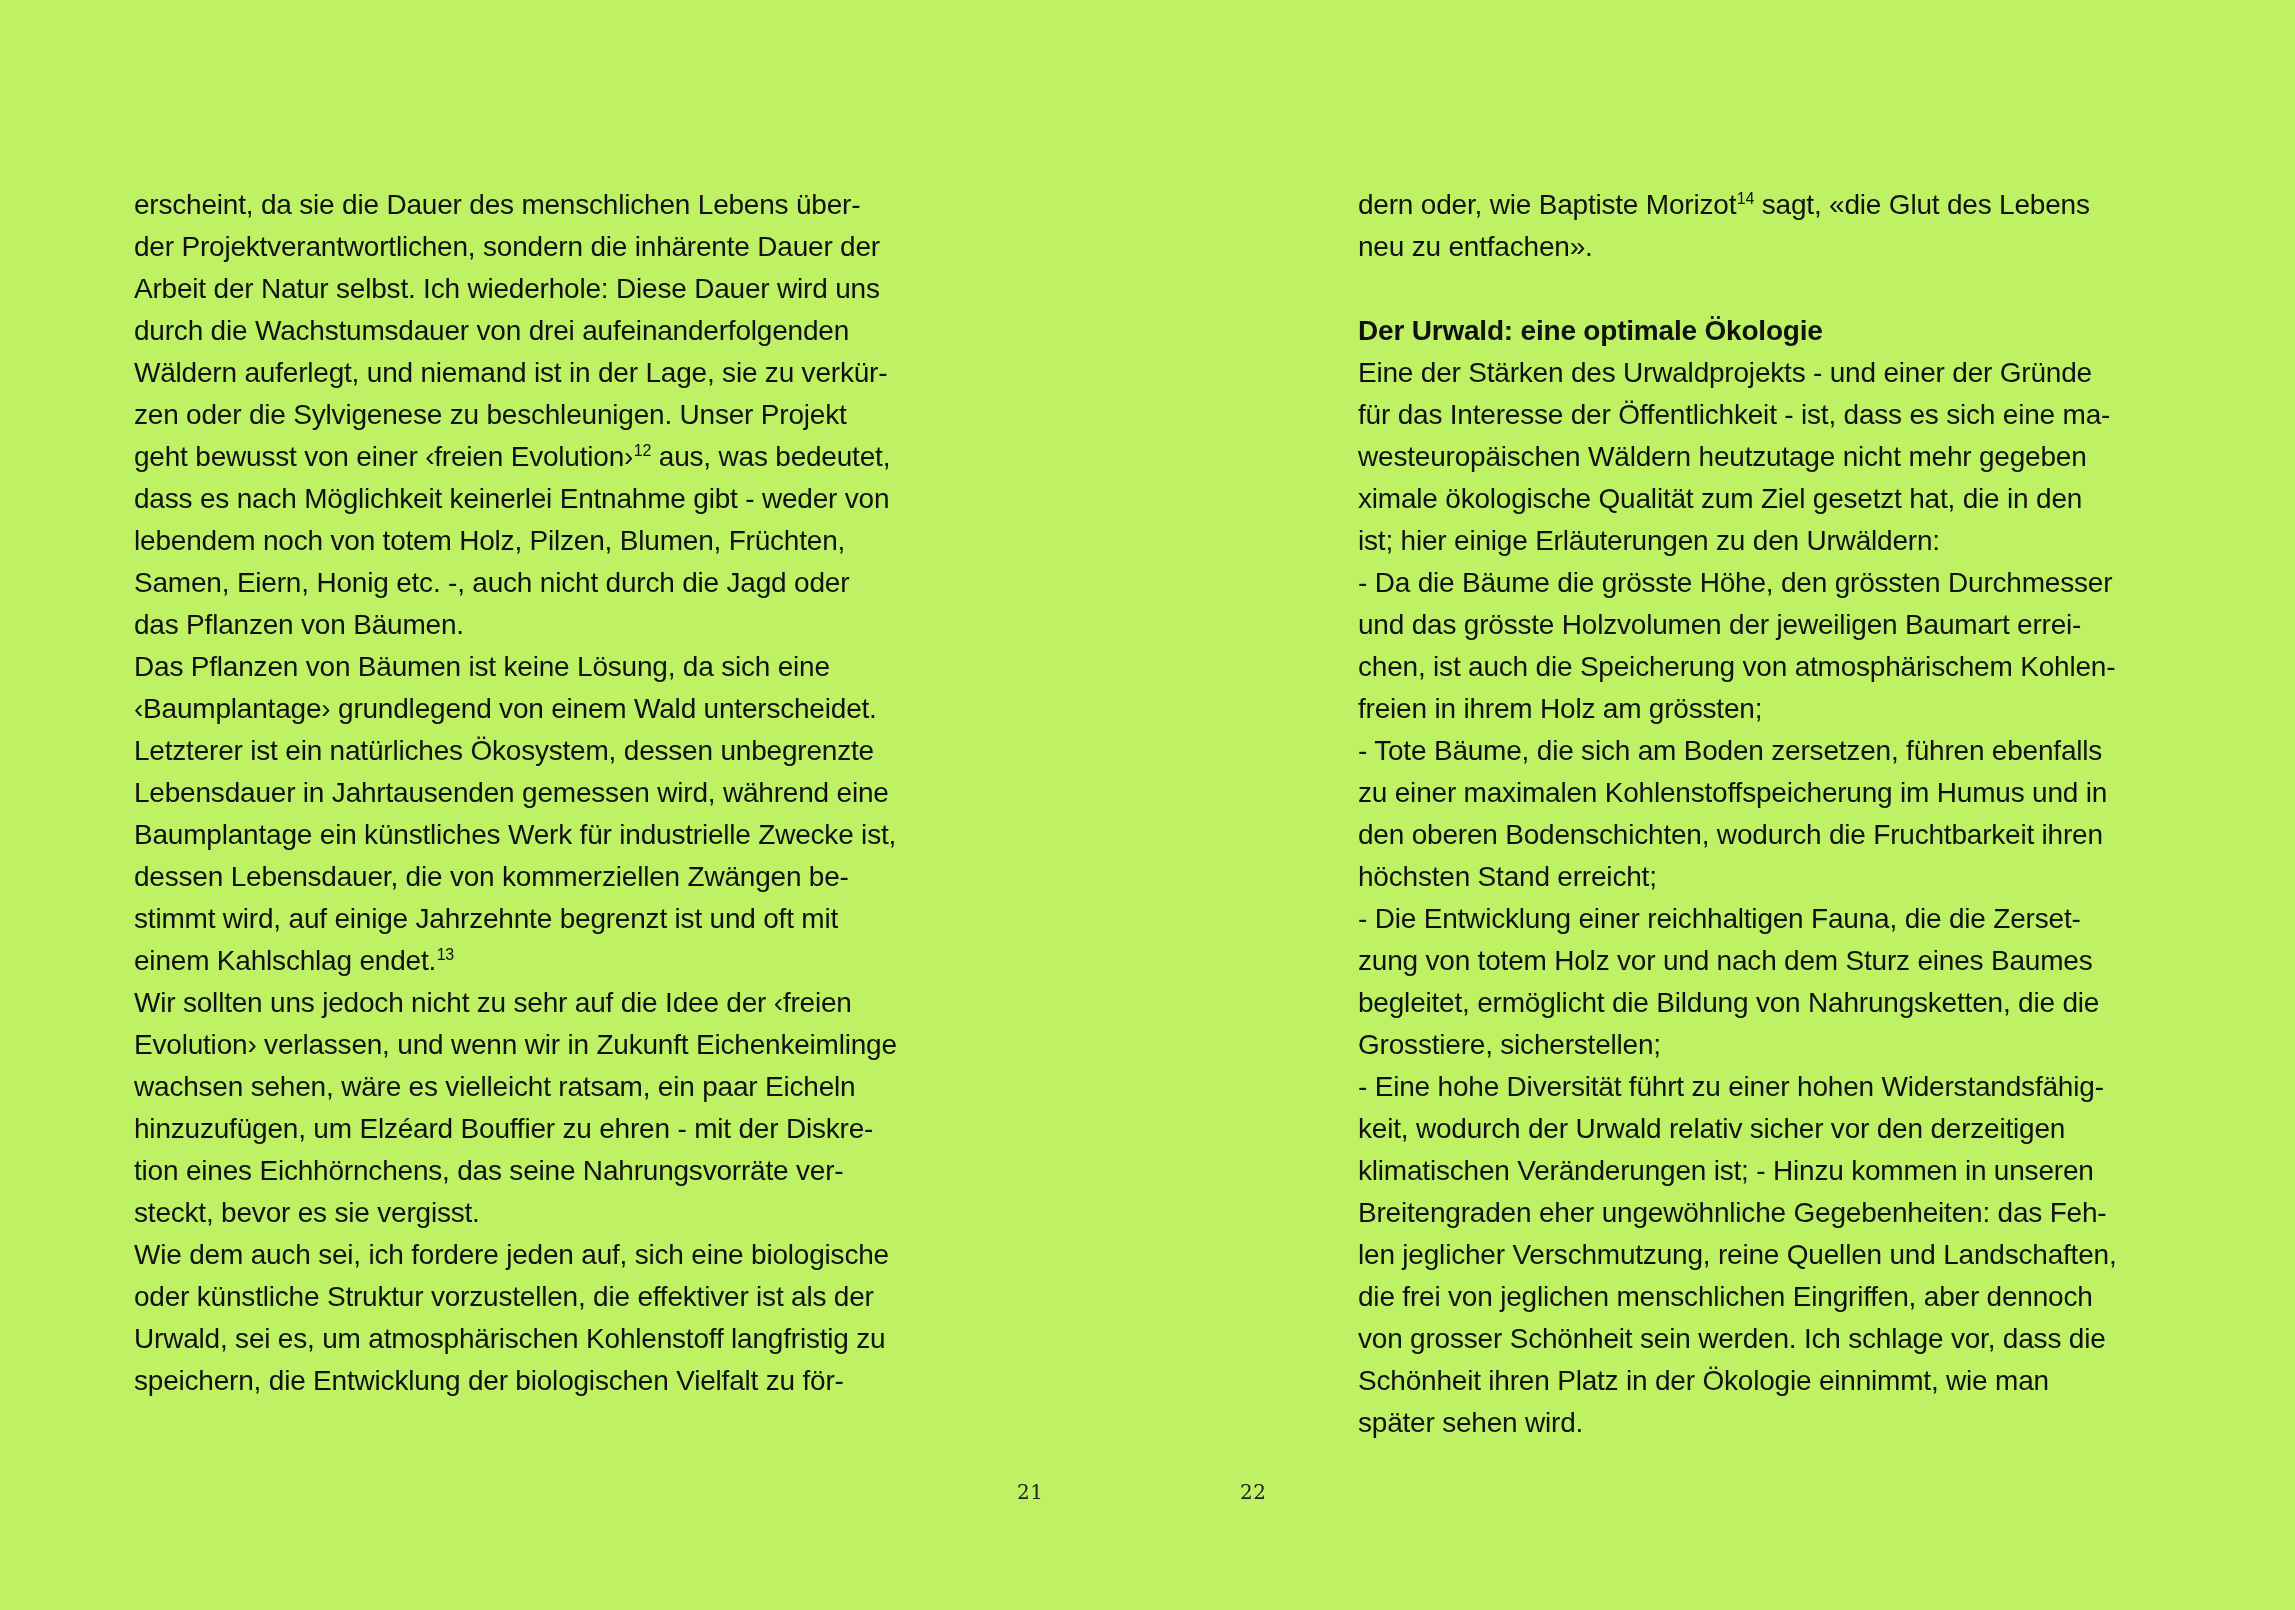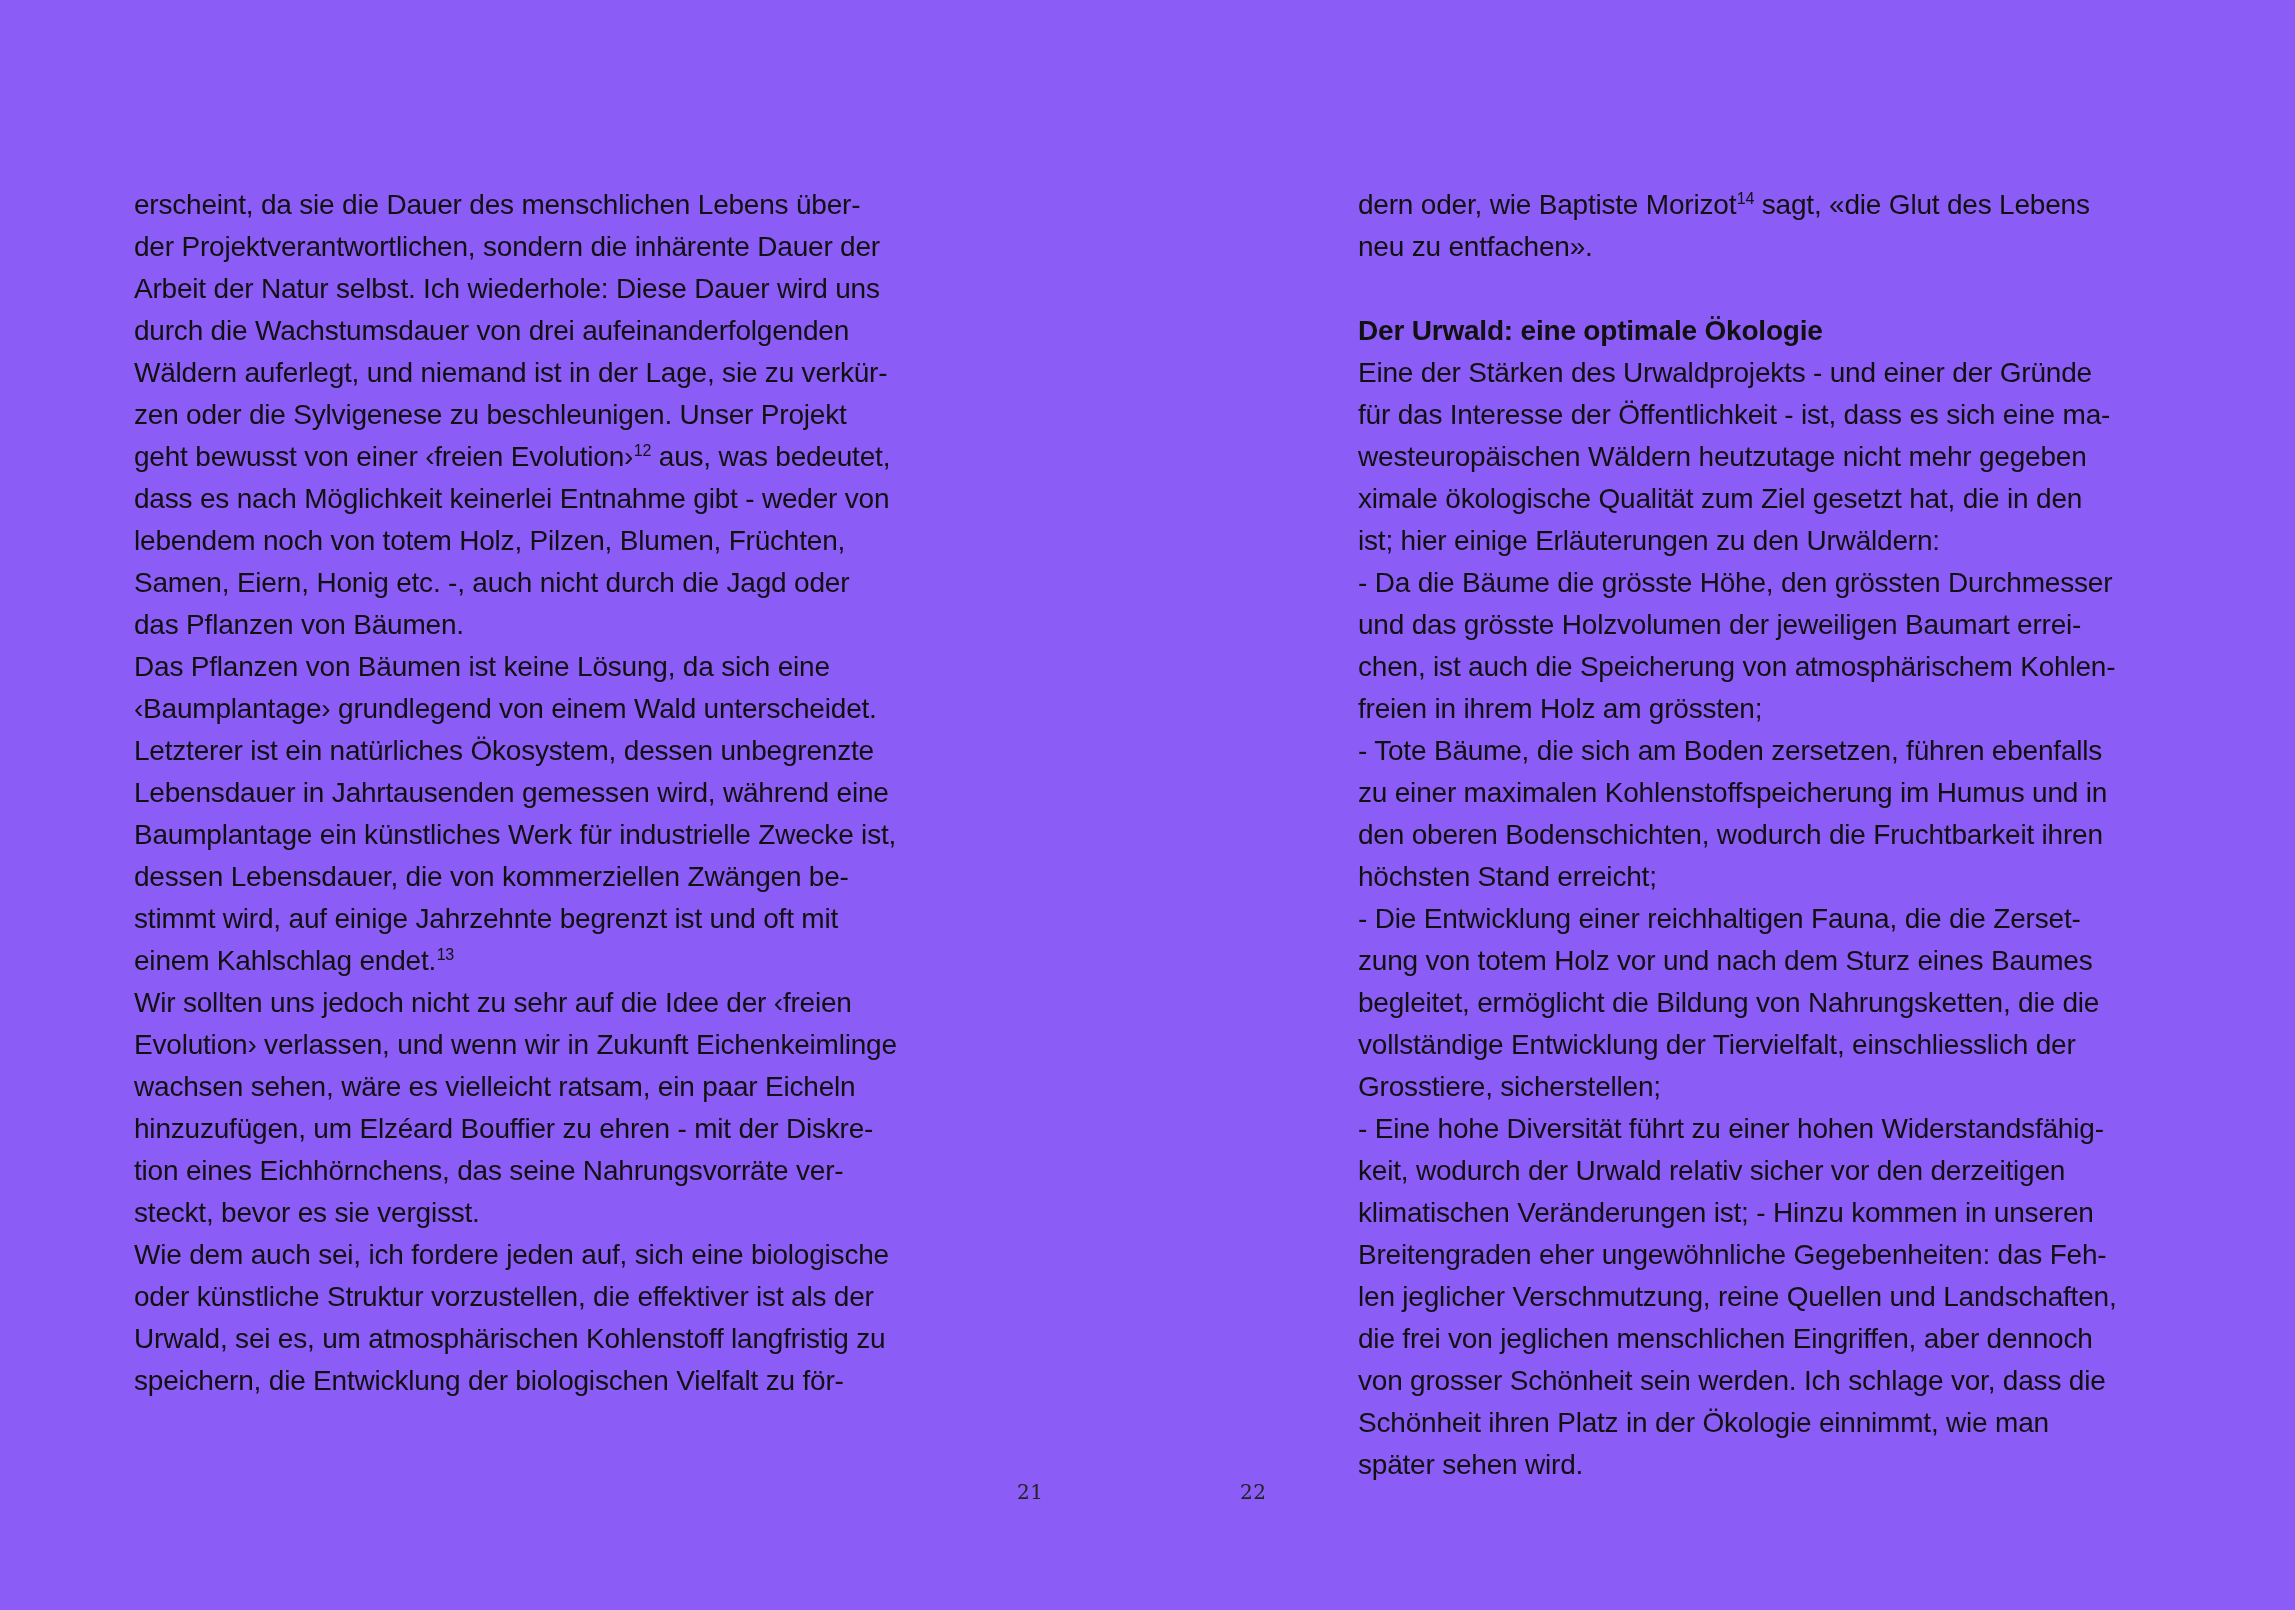--- a/index.html
+++ b/index.html
@@ -1,17 +1,17 @@
 <!DOCTYPE html>
 <html style="font-size:10px"><head>
 <meta charset="utf-8">
 <style>
   html, body { margin: 0; padding: 0; background: #ffffff; }
   body { width: 2295px; height: 1610px; position: relative; overflow: hidden; }
-  .spread { position: absolute; inset: 0; background: #8b5cf6; }
+  .spread { position: absolute; inset: 0; background: #bef264; }
   .column {
     position: absolute;
     top: 184px;
     font-family: "Liberation Sans", "DejaVu Sans", sans-serif;
     font-size: 28px;
     line-height: 42px;
     color: #111111;
     letter-spacing: -0.2px;
   }
   .col-left { left: 134px; width: 833px; }
@@ -82,21 +82,20 @@
     <span class="line">und das grösste Holzvolumen der jeweiligen Baumart errei-</span>
     <span class="line">chen, ist auch die Speicherung von atmosphärischem Kohlen-</span>
     <span class="line">freien in ihrem Holz am grössten;</span>
     <span class="line">- Tote Bäume, die sich am Boden zersetzen, führen ebenfalls</span>
     <span class="line">zu einer maximalen Kohlenstoffspeicherung im Humus und in</span>
     <span class="line">den oberen Bodenschichten, wodurch die Fruchtbarkeit ihren</span>
     <span class="line">höchsten Stand erreicht;</span>
     <span class="line">- Die Entwicklung einer reichhaltigen Fauna, die die Zerset-</span>
     <span class="line">zung von totem Holz vor und nach dem Sturz eines Baumes</span>
     <span class="line">begleitet, ermöglicht die Bildung von Nahrungsketten, die die</span>
-    <span class="line">vollständige Entwicklung der Tiervielfalt, einschliesslich der</span>
     <span class="line">Grosstiere, sicherstellen;</span>
     <span class="line">- Eine hohe Diversität führt zu einer hohen Widerstandsfähig-</span>
     <span class="line">keit, wodurch der Urwald relativ sicher vor den derzeitigen</span>
     <span class="line">klimatischen Veränderungen ist; - Hinzu kommen in unseren</span>
     <span class="line">Breitengraden eher ungewöhnliche Gegebenheiten: das Feh-</span>
     <span class="line">len jeglicher Verschmutzung, reine Quellen und Landschaften,</span>
     <span class="line">die frei von jeglichen menschlichen Eingriffen, aber dennoch</span>
     <span class="line">von grosser Schönheit sein werden. Ich schlage vor, dass die</span>
     <span class="line">Schönheit ihren Platz in der Ökologie einnimmt, wie man</span>
     <span class="line">später sehen wird.</span>

